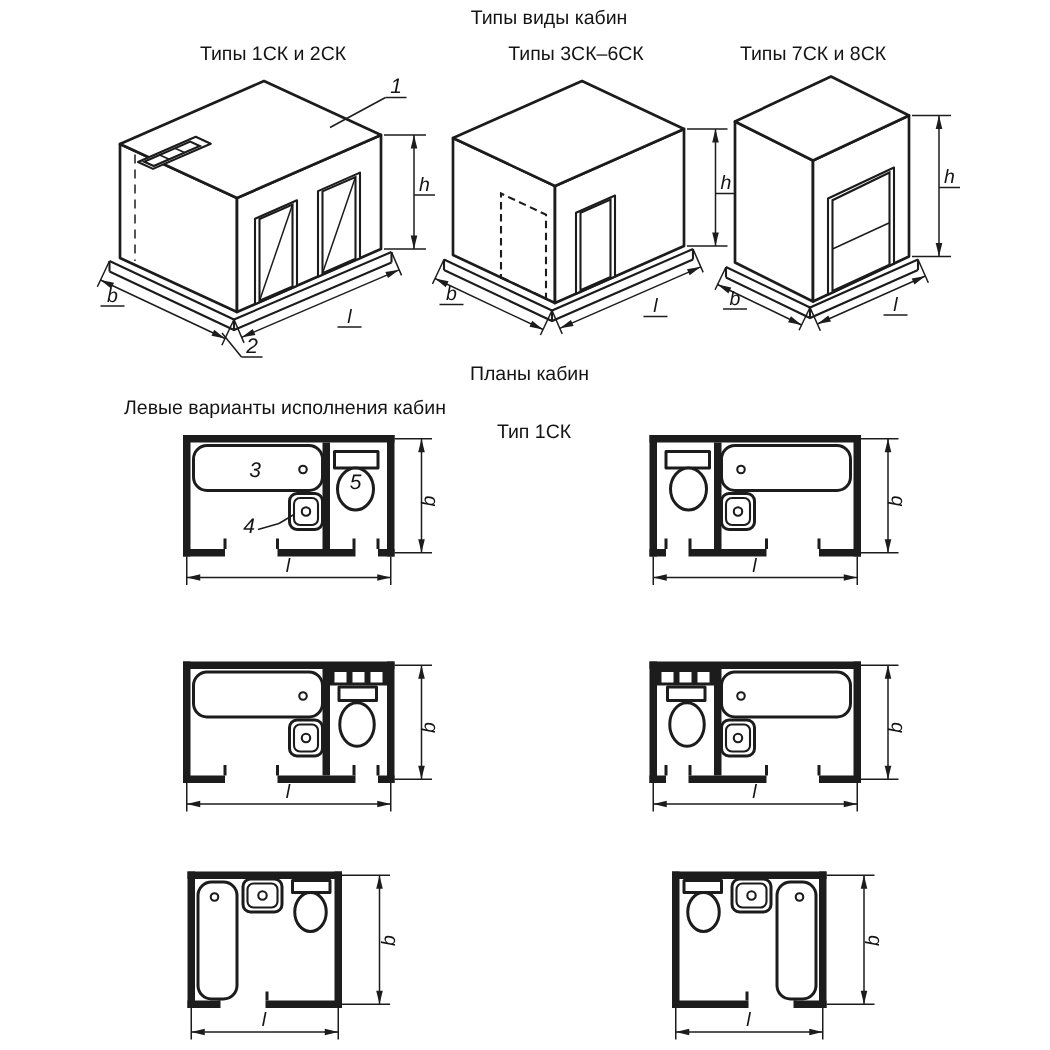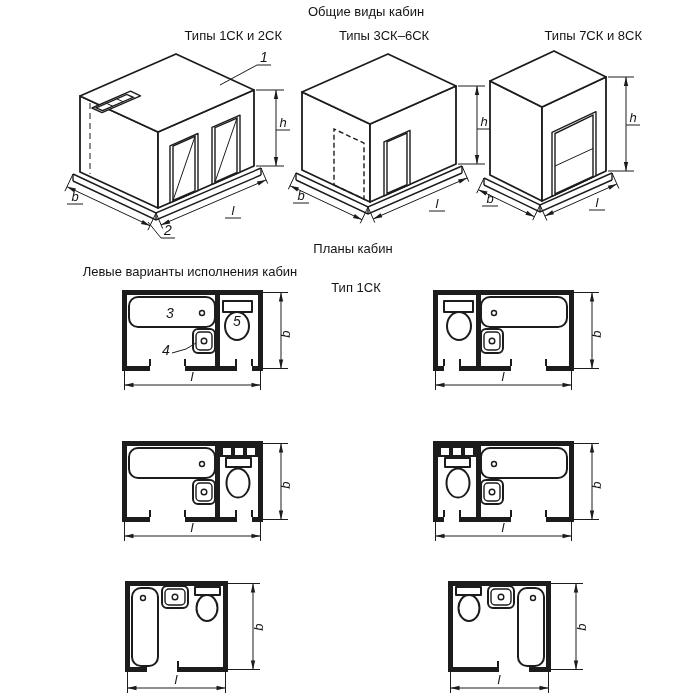--- a/index.html
+++ b/index.html
@@ -18,24 +18,24 @@
   .dash2{stroke-dasharray:6 4;}
   text.lb{font-family:"Liberation Sans",sans-serif;font-style:italic;font-size:13px;
           fill:#141414;text-anchor:middle;}
   text.big{font-size:14px;}
 </style>
 </head>
 <body>
 
 <div id="page">
 
-  <div class="cap" style="left:246px;top:4px;width:240px;">Общие виды кабин</div>
-  <div class="cap" style="left:82px;top:28px;width:200px;text-align:right;">Типы 1СК и 2СК</div>
+  <div class="cap" style="left:246px;top:4px;width:240px;">Типы виды кабин</div>
+  <div class="cap" style="left:82px;top:28px;width:200px;">Типы 1СК и 2СК</div>
   <div class="cap" style="left:284px;top:28px;width:200px;">Типы 3СК–6СК</div>
-  <div class="cap" style="left:442px;top:28px;width:200px;text-align:right;">Типы 7СК и 8СК</div>
+  <div class="cap" style="left:442px;top:28px;width:200px;">Типы 7СК и 8СК</div>
 
   <svg style="left:58px;top:46px;" width="238" height="197" viewBox="0 0 238 197">
     <g>
       <polygon class="f" points="22,50 100,86 100,162 22,126"></polygon>
       <polygon class="f" points="100,86 196,44 196,120 100,162"></polygon>
       <polygon class="f" points="118,8 196,44 100,86 22,50"></polygon>
       <line class="t dash2" x1="32" y1="57" x2="32" y2="128"></line>
     </g>
     <g>
       <polygon class="d" points="34,62 72.5,45.2 82.5,49.8 44,66.6"></polygon>

